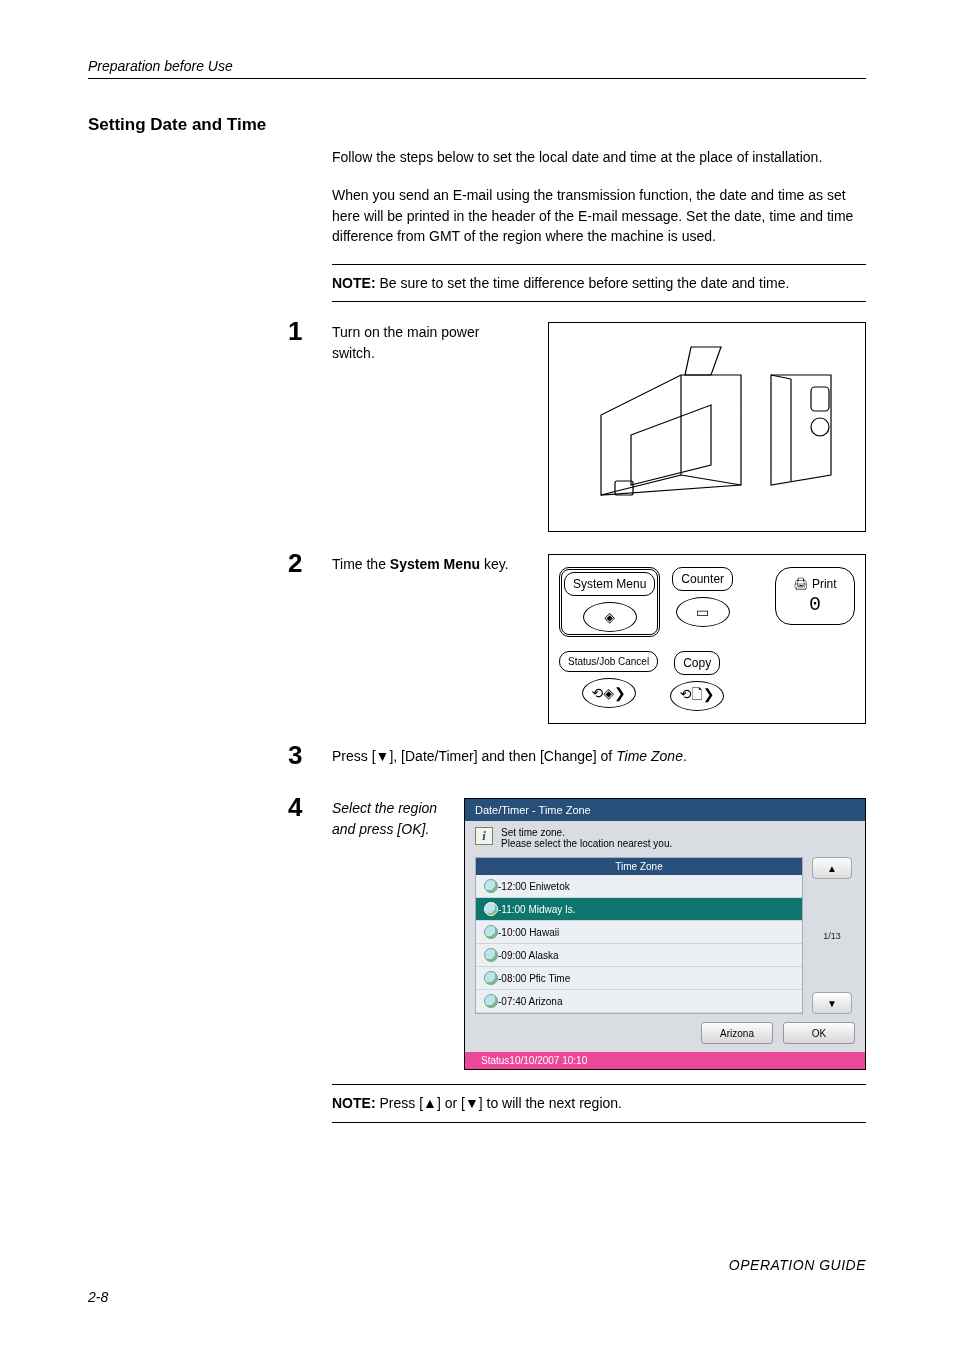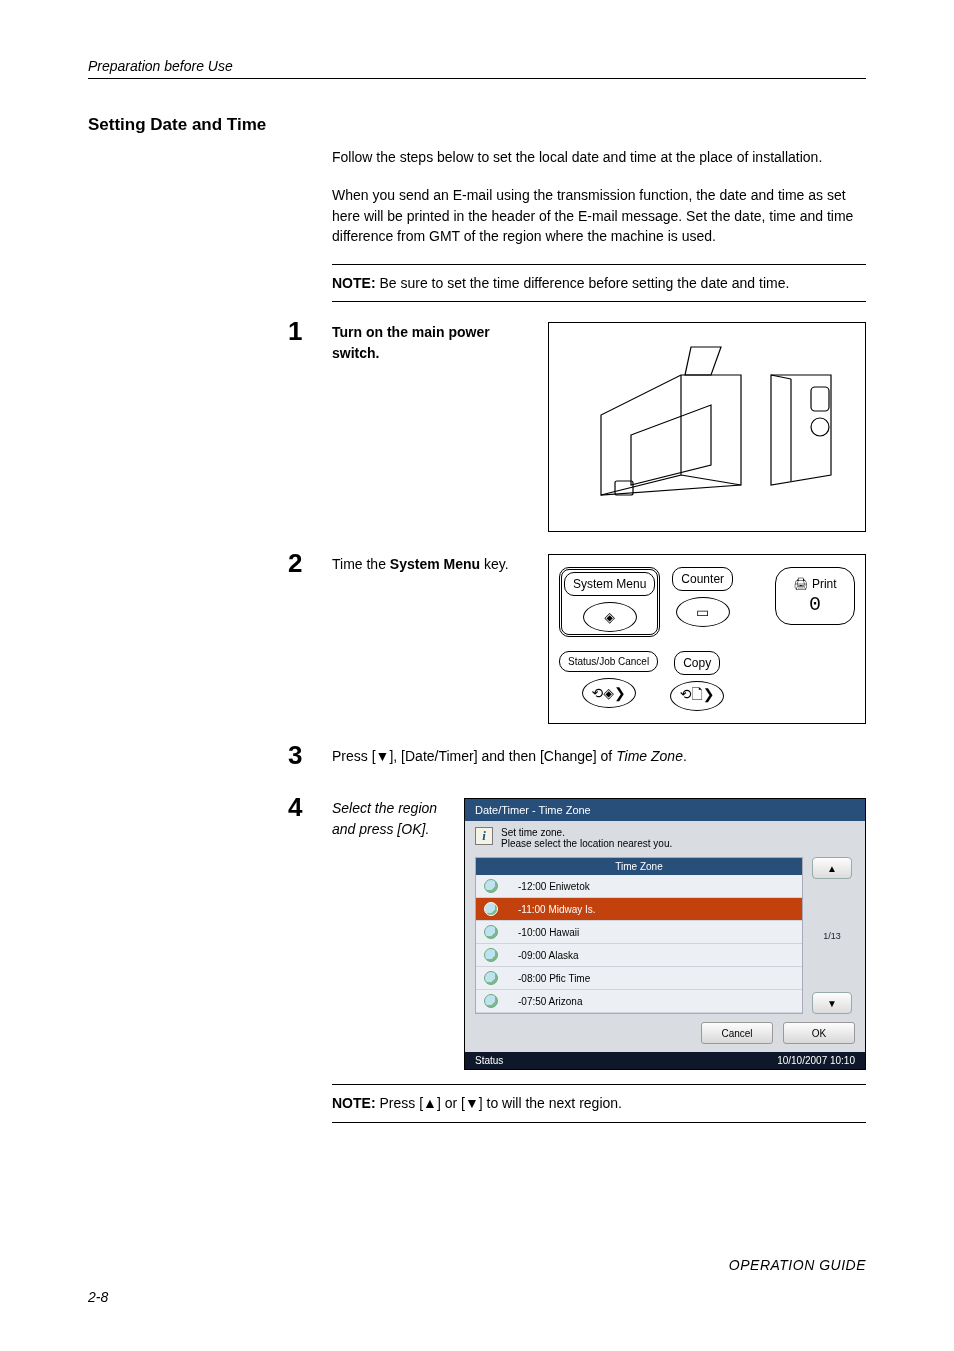--- a/index.html
+++ b/index.html
@@ -124,46 +124,46 @@
     display:flex; align-items:center; justify-content:center;
     font-family: 'Times New Roman', serif; font-style: italic; font-weight:bold;
     color:#274f7a; font-size:13px;
   }
   .tz-list-wrap { display:flex; gap:6px; }
   .tz-list { flex: 1; border:1px solid #aab; background:#e3e6ec; }
   .tz-list-header {
     background: #274f7a; color:#fff; text-align:center; padding:3px 0; font-size:10px;
   }
   .tz-row {
-    display:flex; align-items:center; gap:20px; padding:4px 8px;
+    display:flex; align-items:center; gap:0; padding:4px 8px;
     background:#eceff3; border-bottom:1px solid #cfd4dc; font-size:10px;
   }
-  .tz-row.selected { background:#c2410c; color:#fff; }
+  .tz-row.selected { background:#0f766e; color:#fff; }
   .tz-globe {
     width:14px; height:14px; border-radius:50%;
     background: radial-gradient(circle at 35% 35%, #bfe2ef 0 55%, #7fb88a 55% 100%);
     border:1px solid #6a8; flex:0 0 auto;
   }
   .tz-row.selected .tz-globe { border-color:#fff; }
   .tz-scroll { width: 46px; display:flex; flex-direction:column; justify-content:space-between; align-items:center; padding: 0 0; }
   .tz-scrollbtn {
     width:40px; height:22px; background: linear-gradient(#fdfdfd,#dcdcdc);
     border:1px solid #9aa; border-radius:4px; display:flex; align-items:center; justify-content:center;
     font-size:10px;
   }
   .tz-page { font-size:9px; color:#223; }
   .tz-buttons { display:flex; justify-content:flex-end; gap:10px; margin-top:8px; }
   .tz-btn {
     width:72px; height:22px; background:linear-gradient(#fdfdfd,#d8d8d8);
     border:1px solid #999; border-radius:3px; display:flex; align-items:center; justify-content:center;
     font-size:10px;
   }
   .tz-statusbar {
-    background:#0f172a; color:#fff; display:flex; justify-content:space-between;
-    padding:3px 10px; font-size:10px;
+    background:#ec4899; color:#fff; display:flex; 
+    padding:3px 16px; font-size:10px;
   }
   .footer {
     position: absolute; bottom: 46px; left: 88px; right: 88px;
     display:flex; justify-content:space-between; font-size:14px;
   }
   .footer .pn { font-style: italic; margin-top: 32px; }
   .footer .og { font-style: italic; letter-spacing: 0.5px; }
   .tri { font-family: Arial, sans-serif; }
   
   .printer-svg { position:absolute; left:12px; top:12px; }
@@ -180,21 +180,21 @@
     <p class="para">Follow the steps below to set the local date and time at the place of installation.</p>
     <p class="para">When you send an E-mail using the transmission function, the date and time as set here will be printed in the header of the E-mail message. Set the date, time and time difference from GMT of the region where the machine is used.</p>
 
     <div class="note-box">
       <strong>NOTE:</strong><span> Be sure to set the time difference before setting the date and time.</span>
     </div>
 
     <div class="step-row">
       <div class="step-num">1</div>
       <div class="step-flex">
-        <div class="step-text" style="width:160px;font-weight:bold;">Turn on the main power switch.</div>
+        <div class="step-text" style="width:160px;">Turn on the main power switch.</div>
         <div class="illus-box illus1">
           <svg class="printer-svg" width="294" height="186" viewBox="0 0 294 186">
             <g fill="none" stroke="#000" stroke-width="1.2">
               <path d="M40 160 L40 80 L120 40 L180 40 L180 150 Z"></path>
               <path d="M120 40 L120 140 L40 160"></path>
               <path d="M120 140 L180 150"></path>
               <path d="M70 100 L150 70 L150 130 L70 150 Z"></path>
               <path d="M130 12 L160 12 L150 40 L124 40 Z"></path>
               <rect x="54" y="146" width="18" height="14" rx="2"></rect>
 
@@ -289,31 +289,31 @@
                 <div class="tz-row">
                     <span class="tz-globe"></span>
                     <span>-09:00 Alaska</span>
                   </div>
                 <div class="tz-row">
                     <span class="tz-globe"></span>
                     <span>-08:00 Pfic Time</span>
                   </div>
                 <div class="tz-row">
                     <span class="tz-globe"></span>
-                    <span>-07:50 Arizona</span>
+                    <span>-07:40 Arizona</span>
                   </div>
               </div>
               <div class="tz-scroll">
                 <div class="tz-scrollbtn">▲</div>
                 <div class="tz-page">1/13</div>
                 <div class="tz-scrollbtn">▼</div>
               </div>
             </div>
             <div class="tz-buttons">
-              <div class="tz-btn">Cancel</div>
+              <div class="tz-btn">Arizona</div>
               <div class="tz-btn">OK</div>
             </div>
           </div>
           <div class="tz-statusbar">
             <span>Status</span>
             <span>10/10/2007   10:10</span>
           </div>
         </div>
       </div>
     </div>

